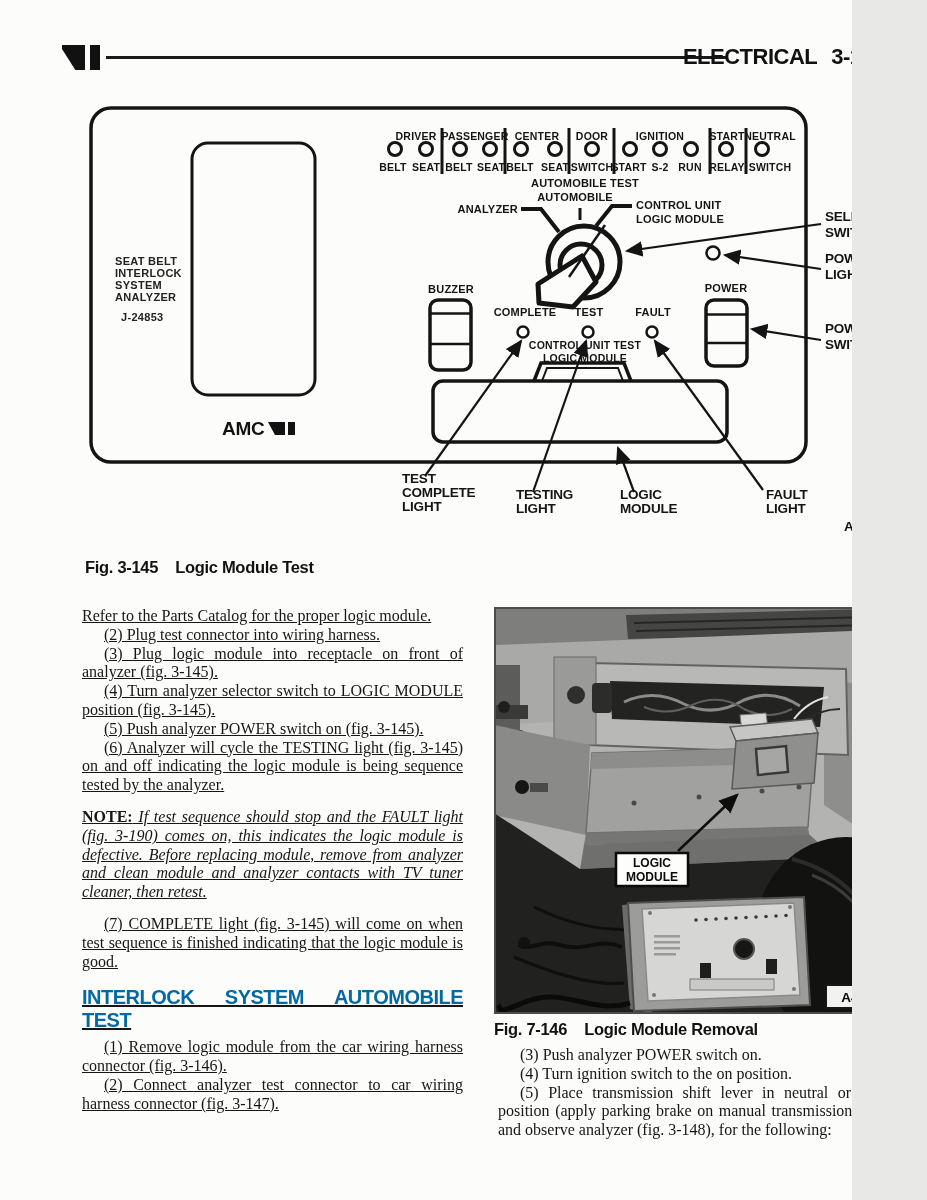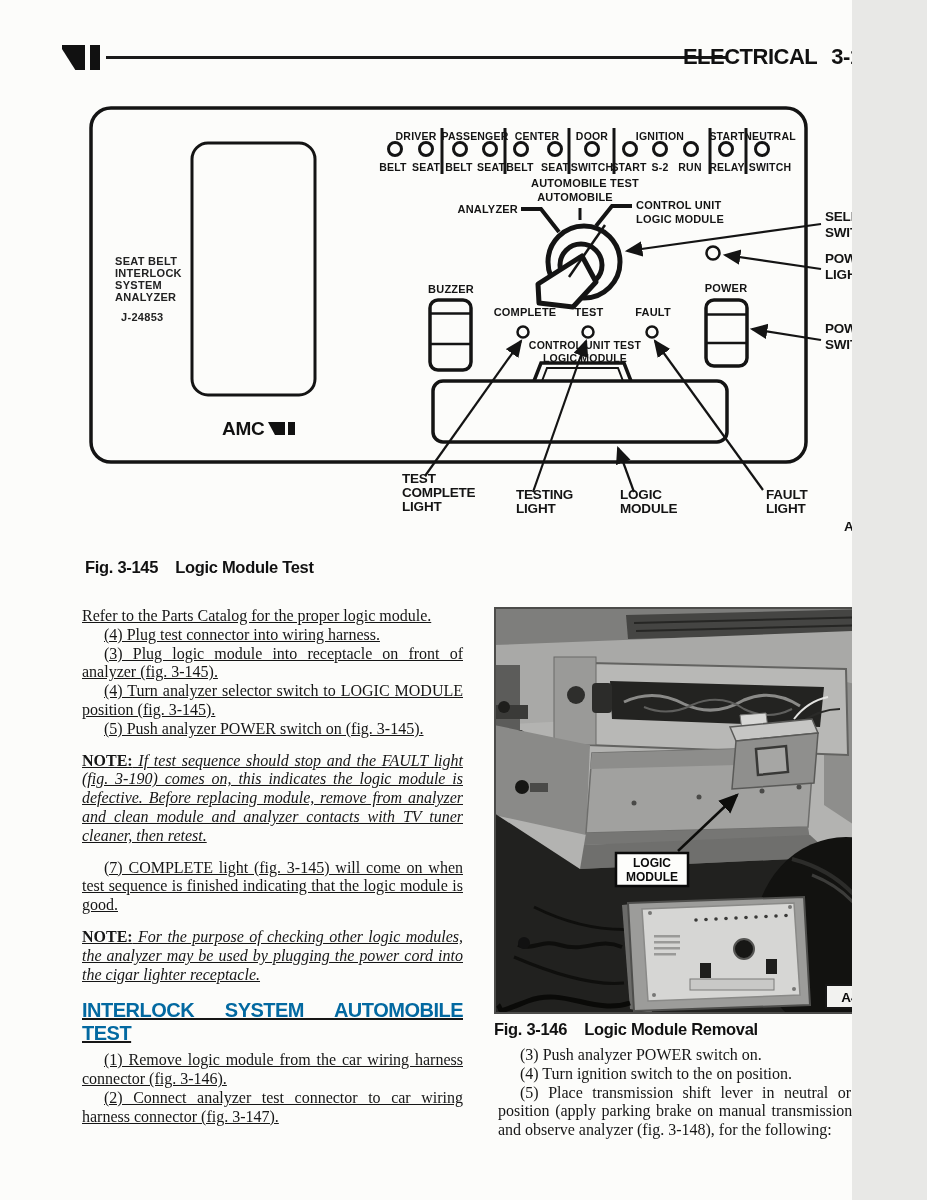--- a/index.html
+++ b/index.html
@@ -184,27 +184,27 @@
     <text class="s13" x="535" y="413">MODULE</text>
     <text class="s13" x="681" y="399">FAULT</text>
     <text class="s13" x="681" y="413">LIGHT</text>
     <text class="s13 end" x="805" y="431">A41313</text>
   </svg>
 
   <div class="figcap" id="cap145"><span>Fig. 3-145</span><span class="gap"></span><span>Logic Module Test</span></div>
 
   <div class="col" id="leftcol">
     <p class="noindent"><span>Refer to the Parts Catalog for the proper logic module.</span></p>
-    <p><span>(4) Plug test connector into wiring harness.</span></p>
+    <p><span>(2) Plug test connector into wiring harness.</span></p>
     <p><span>(3) Plug logic module into receptacle on front of analyzer (fig. 3-145).</span></p>
     <p><span>(4) Turn analyzer selector switch to LOGIC MODULE position (fig. 3-145).</span></p>
     <p><span>(5) Push analyzer POWER switch on (fig. 3-145).</span></p>
+    <p><span>(6) Analyzer will cycle the TESTING light (fig. 3-145) on and off indicating the logic module is being sequence tested by the analyzer.</span></p>
     <p class="note"><span class="nlabel">NOTE:</span><span class="ntext"> If test sequence should stop and the FAULT light (fig. 3-190) comes on, this indicates the logic module is defective. Before replacing module, remove from analyzer and clean module and analyzer contacts with TV tuner cleaner, then retest.</span></p>
     <p><span>(7) COMPLETE light (fig. 3-145) will come on when test sequence is finished indicating that the logic module is good.</span></p>
-    <p class="note"><span class="nlabel">NOTE:</span><span class="ntext"> For the purpose of checking other logic modules, the analyzer may be used by plugging the power cord into the cigar lighter receptacle.</span></p>
     <h2>INTERLOCK SYSTEM AUTOMOBILE TEST</h2>
     <p><span>(1) Remove logic module from the car wiring harness connector (fig. 3-146).</span></p>
     <p><span>(2) Connect analyzer test connector to car wiring harness connector (fig. 3-147).</span></p>
   </div>
 
   <svg style="left:494px;top:607px;" width="412" height="407" viewBox="0 0 412 407">
     <defs>
       <marker id="ah2" markerWidth="9" markerHeight="9" refX="7" refY="3.5" orient="auto">
         <polygon points="0,0 8,3.5 0,7" fill="#0d0d0b"></polygon>
       </marker>
@@ -290,21 +290,21 @@
 
     <line x1="184" y1="244" x2="243" y2="188" stroke="#0d0d0b" stroke-width="2.5" marker-end="url(#ah2)"></line>
     <rect x="122" y="246" width="72" height="33" fill="#fdfdfb" stroke="#0a0a0a" stroke-width="2.5"></rect>
     <text class="ph mid" x="158" y="260">LOGIC</text>
     <text class="ph mid" x="158" y="274">MODULE</text>
     <rect x="332" y="378" width="78" height="23" fill="#f2f2f0" stroke="#161616" stroke-width="2"></rect>
     <text class="ph2 mid" x="371" y="395">A41314</text>
     <rect x="1" y="1" width="410" height="405" fill="none" stroke="#4c4c4a" stroke-width="2"></rect>
   </svg>
 
-  <div class="figcap" id="cap146"><span>Fig. 3-146</span><span class="gap"></span><span>Logic Module Removal</span></div>
+  <div class="figcap" id="cap146"><span>Fig. 7-146</span><span class="gap"></span><span>Logic Module Removal</span></div>
 
   <div class="col" id="rightcol">
     <p><span>(3) Push analyzer POWER switch on.</span></p>
     <p><span>(4) Turn ignition switch to the on position.</span></p>
     <p><span>(5) Place transmission shift lever in neutral or park position (apply parking brake on manual transmission cars) and observe analyzer (fig. 3-148), for the following:</span></p>
   </div>
 
 </div>
 
 </body></html>

